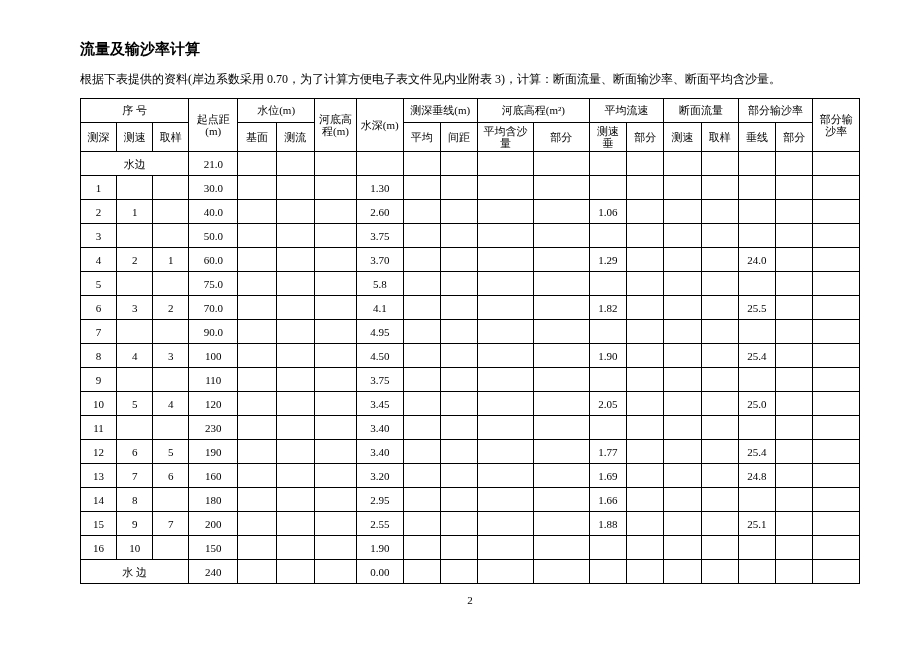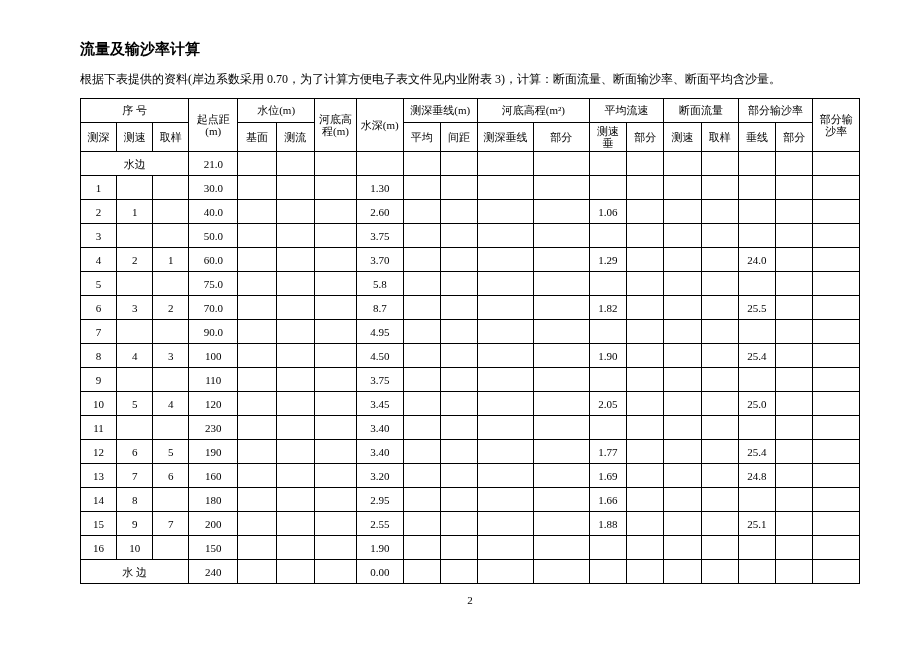--- a/index.html
+++ b/index.html
@@ -98,21 +98,21 @@
       <th rowspan="2">部分输沙率</th>
     </tr>
     <tr>
       <th>测深</th>
       <th>测速</th>
       <th>取样</th>
       <th>基面</th>
       <th>测流</th>
       <th>平均</th>
       <th>间距</th>
-      <th>测深垂线</th>
+      <th>平均含沙量</th>
       <th>部分</th>
       <th>测速垂</th>
       <th>部分</th>
       <th>测速</th>
       <th>取样</th>
       <th>垂线</th>
       <th>部分</th>
     </tr>
   </thead>
   <tbody id="tbody">
@@ -241,21 +241,21 @@
         <td></td>
       </tr>
       <tr>
         <td>6</td>
         <td>3</td>
         <td>2</td>
         <td>70.0</td>
         <td></td>
         <td></td>
         <td></td>
-        <td>8.7</td>
+        <td>4.1</td>
         <td></td>
         <td></td>
         <td></td>
         <td></td>
         <td>1.82</td>
         <td></td>
         <td></td>
         <td></td>
         <td>25.5</td>
         <td></td>

